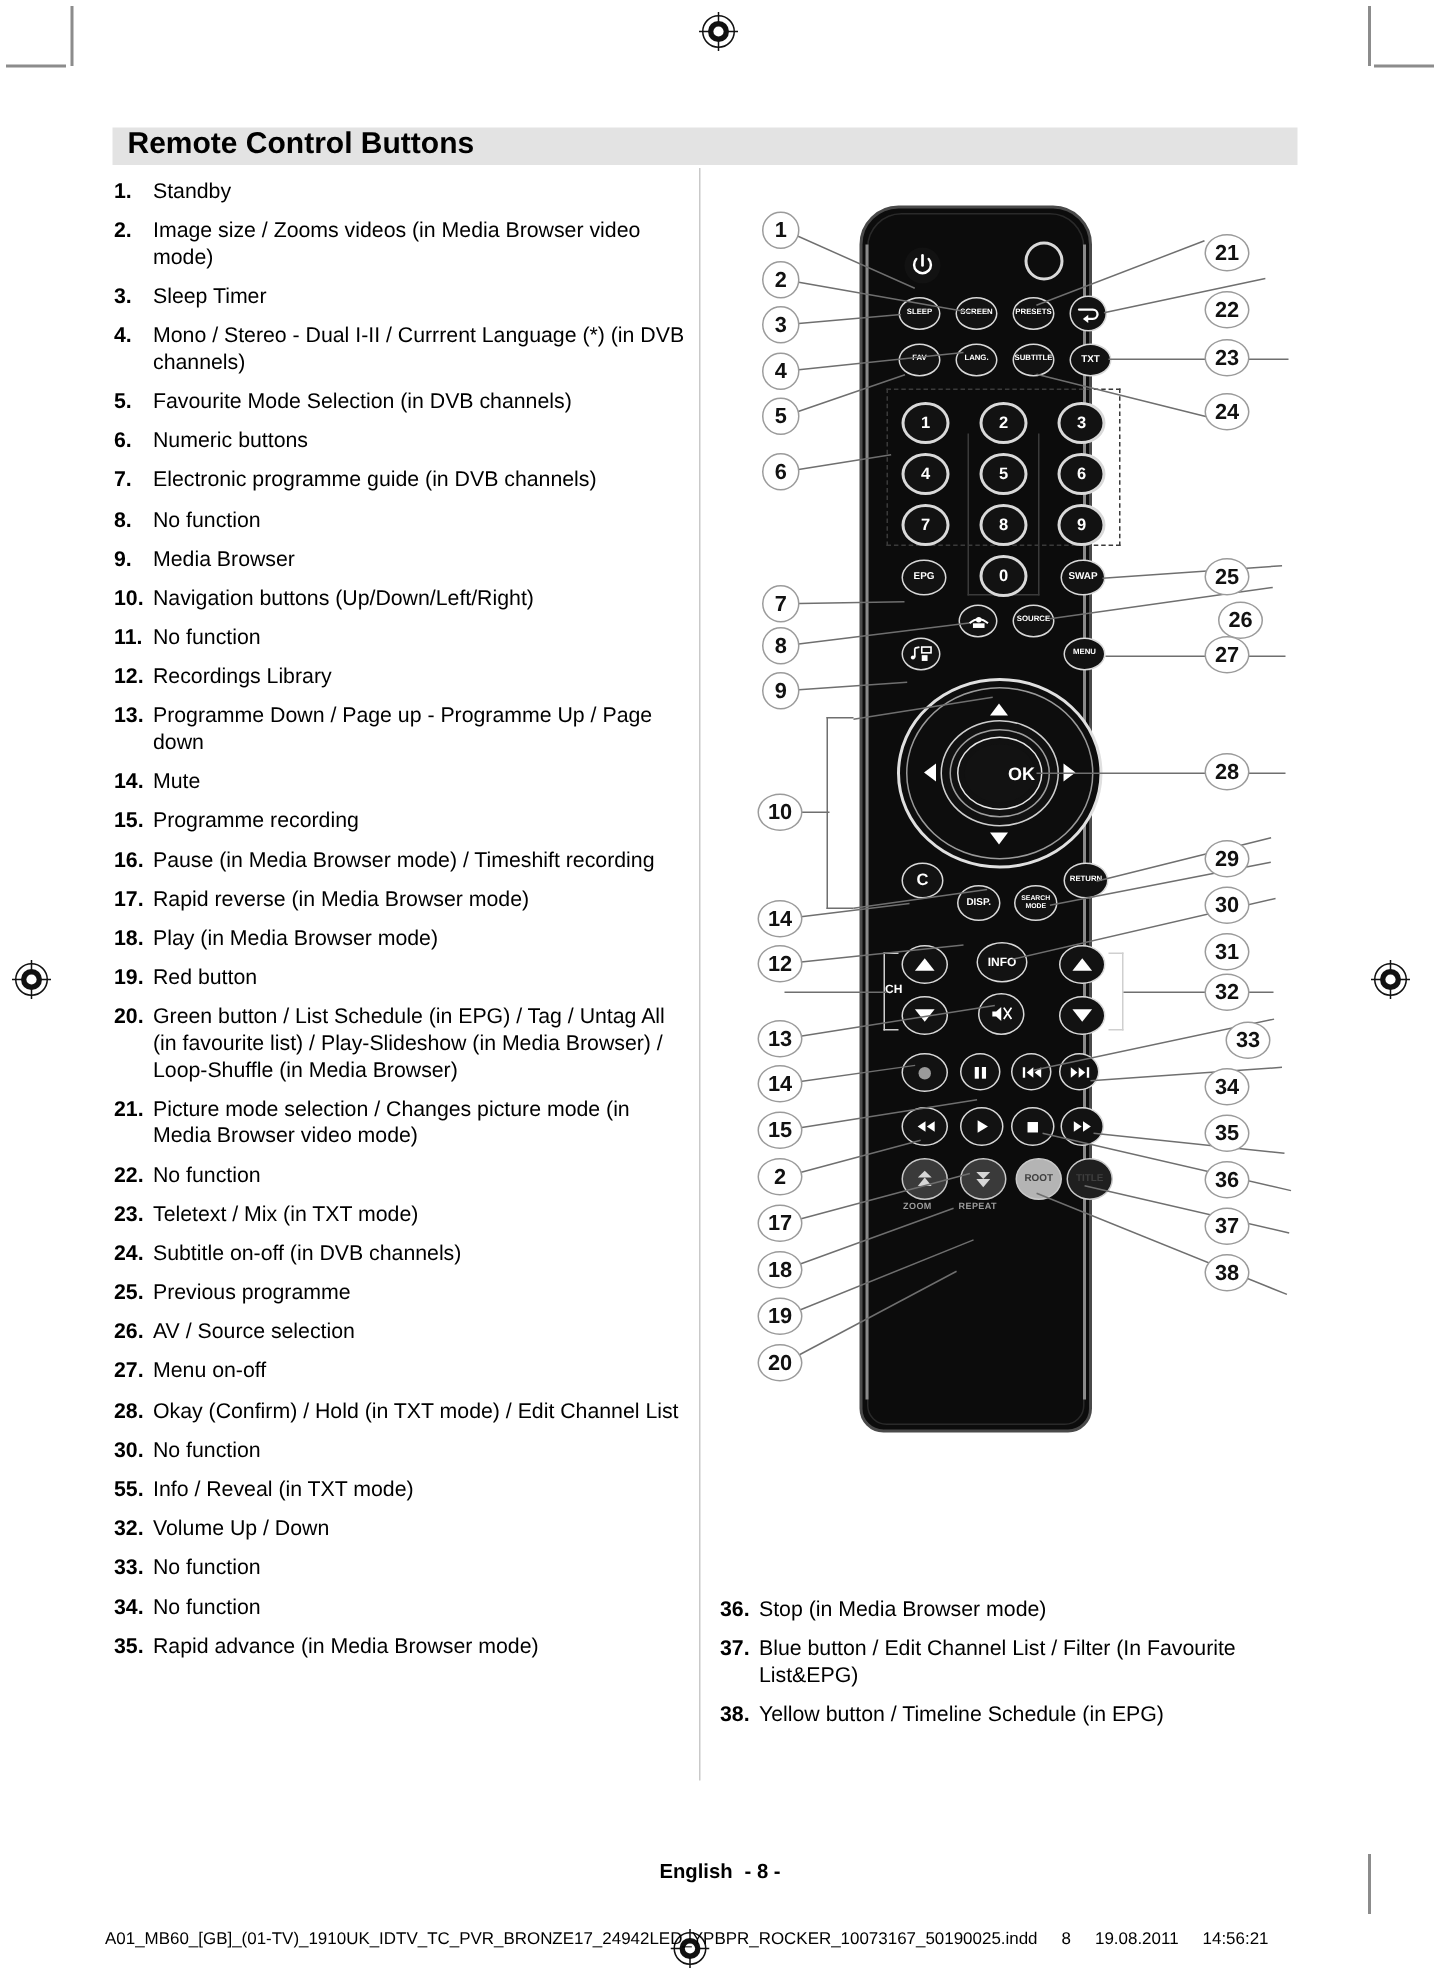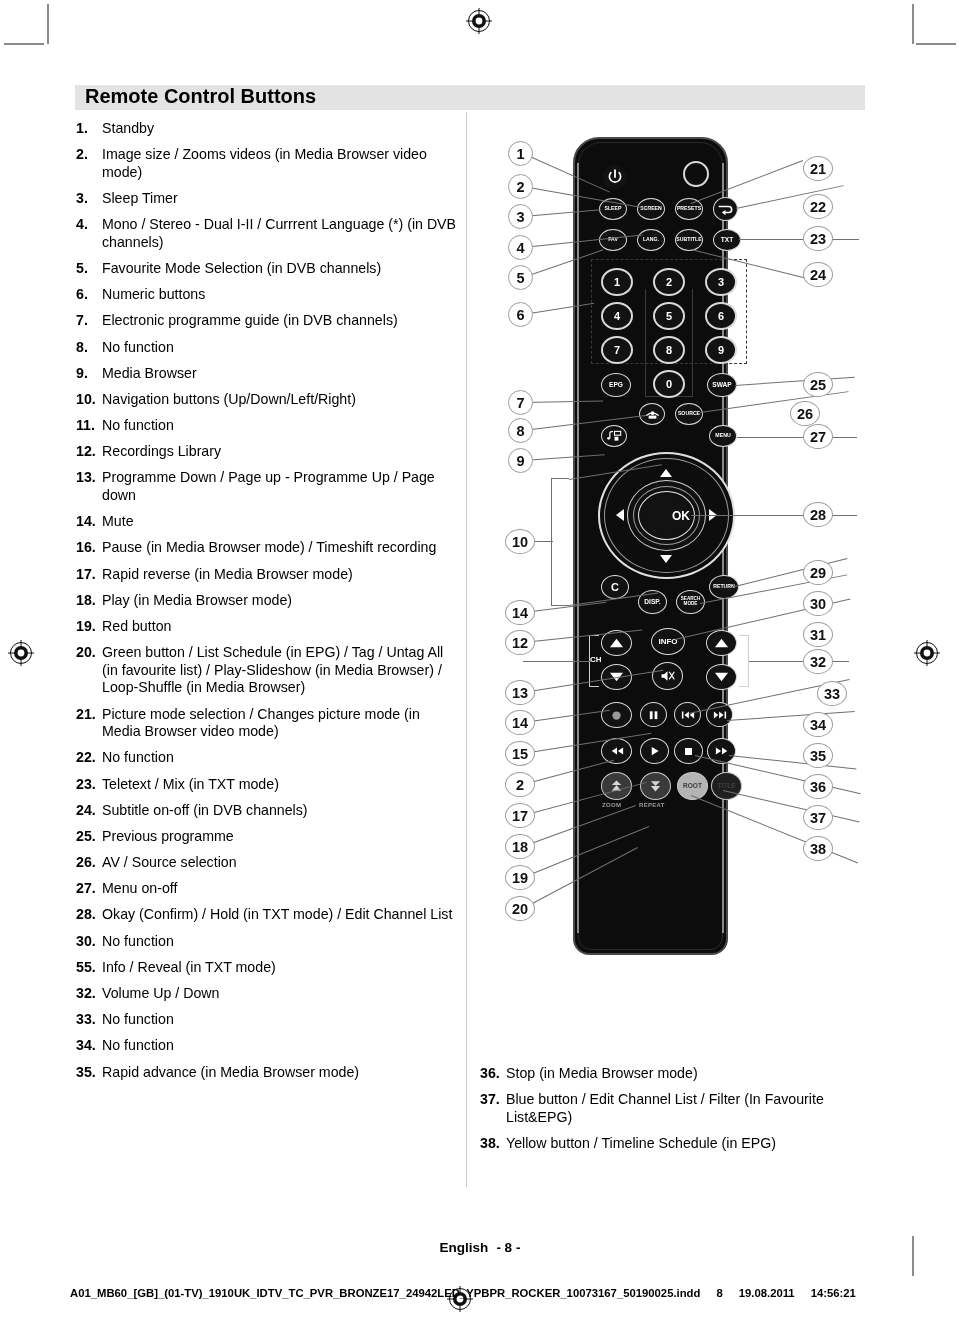--- a/index.html
+++ b/index.html
@@ -62,21 +62,20 @@
   
   #pagefooter {
     position:absolute; left:0; top:1240px; width:960px;
     text-align:center; font-size:13.5px; font-weight:bold;
   }
   #pagefooter .sp { display:inline-block; width:8px; }
   #imprint {
     position:absolute; left:70px; top:1287px; width:830px;
     font-size:11.3px; white-space:nowrap;
     font-family:"Liberation Sans", sans-serif;
-    font-weight:bold;
   }
   #imprint .g { display:inline-block; width:16px; }
 
   
   #remote-fig {
     position:absolute; left:495px; top:125px; width:400px; height:840px;
   }
   
   #remote-body {
     position:absolute; left:78px; top:12px; width:155px; height:818px;
@@ -266,20 +265,24 @@
         <span class="num">12.</span>
         <span class="txt">Recordings Library</span>
       </div>
     <div class="li">
         <span class="num">13.</span>
         <span class="txt">Programme Down / Page up - Programme Up / Page down</span>
       </div>
     <div class="li">
         <span class="num">14.</span>
         <span class="txt">Mute</span>
+      </div>
+    <div class="li">
+        <span class="num">15.</span>
+        <span class="txt">Programme recording</span>
       </div>
     <div class="li">
         <span class="num">16.</span>
         <span class="txt">Pause (in Media Browser mode) / Timeshift recording</span>
       </div>
     <div class="li">
         <span class="num">17.</span>
         <span class="txt">Rapid reverse (in Media Browser mode)</span>
       </div>
     <div class="li">
@@ -676,21 +679,21 @@
     <div class="callout" style="left:10px; top:678px; width:30px;">17</div>
     <div class="callout" style="left:10px; top:709px; width:30px;">18</div>
     <div class="callout" style="left:10px; top:740px; width:30px;">19</div>
     <div class="callout" style="left:10px; top:771px; width:30px;">20</div>
 
     <div class="callout" style="left:308px; top:31px; width:30px;">21</div>
     <div class="callout" style="left:308px; top:69px; width:30px;">22</div>
     <div class="callout" style="left:308px; top:101px; width:30px;">23</div>
     <div class="callout" style="left:308px; top:137px; width:30px;">24</div>
     <div class="callout" style="left:308px; top:247px; width:30px;">25</div>
-    <div class="callout" style="left:295px; top:276px; width:30px;">26</div>
+    <div class="callout" style="left:317px; top:276px; width:30px;">26</div>
     <div class="callout" style="left:308px; top:299px; width:30px;">27</div>
     <div class="callout" style="left:308px; top:377px; width:30px;">28</div>
     <div class="callout" style="left:308px; top:435px; width:30px;">29</div>
     <div class="callout" style="left:308px; top:466px; width:30px;">30</div>
     <div class="callout" style="left:308px; top:497px; width:30px;">31</div>
     <div class="callout" style="left:308px; top:524px; width:30px;">32</div>
     <div class="callout" style="left:308px; top:556px; width:30px;margin-left:14px;">33</div>
     <div class="callout" style="left:308px; top:587px; width:30px;">34</div>
     <div class="callout" style="left:308px; top:618px; width:30px;">35</div>
     <div class="callout" style="left:308px; top:649px; width:30px;">36</div>

